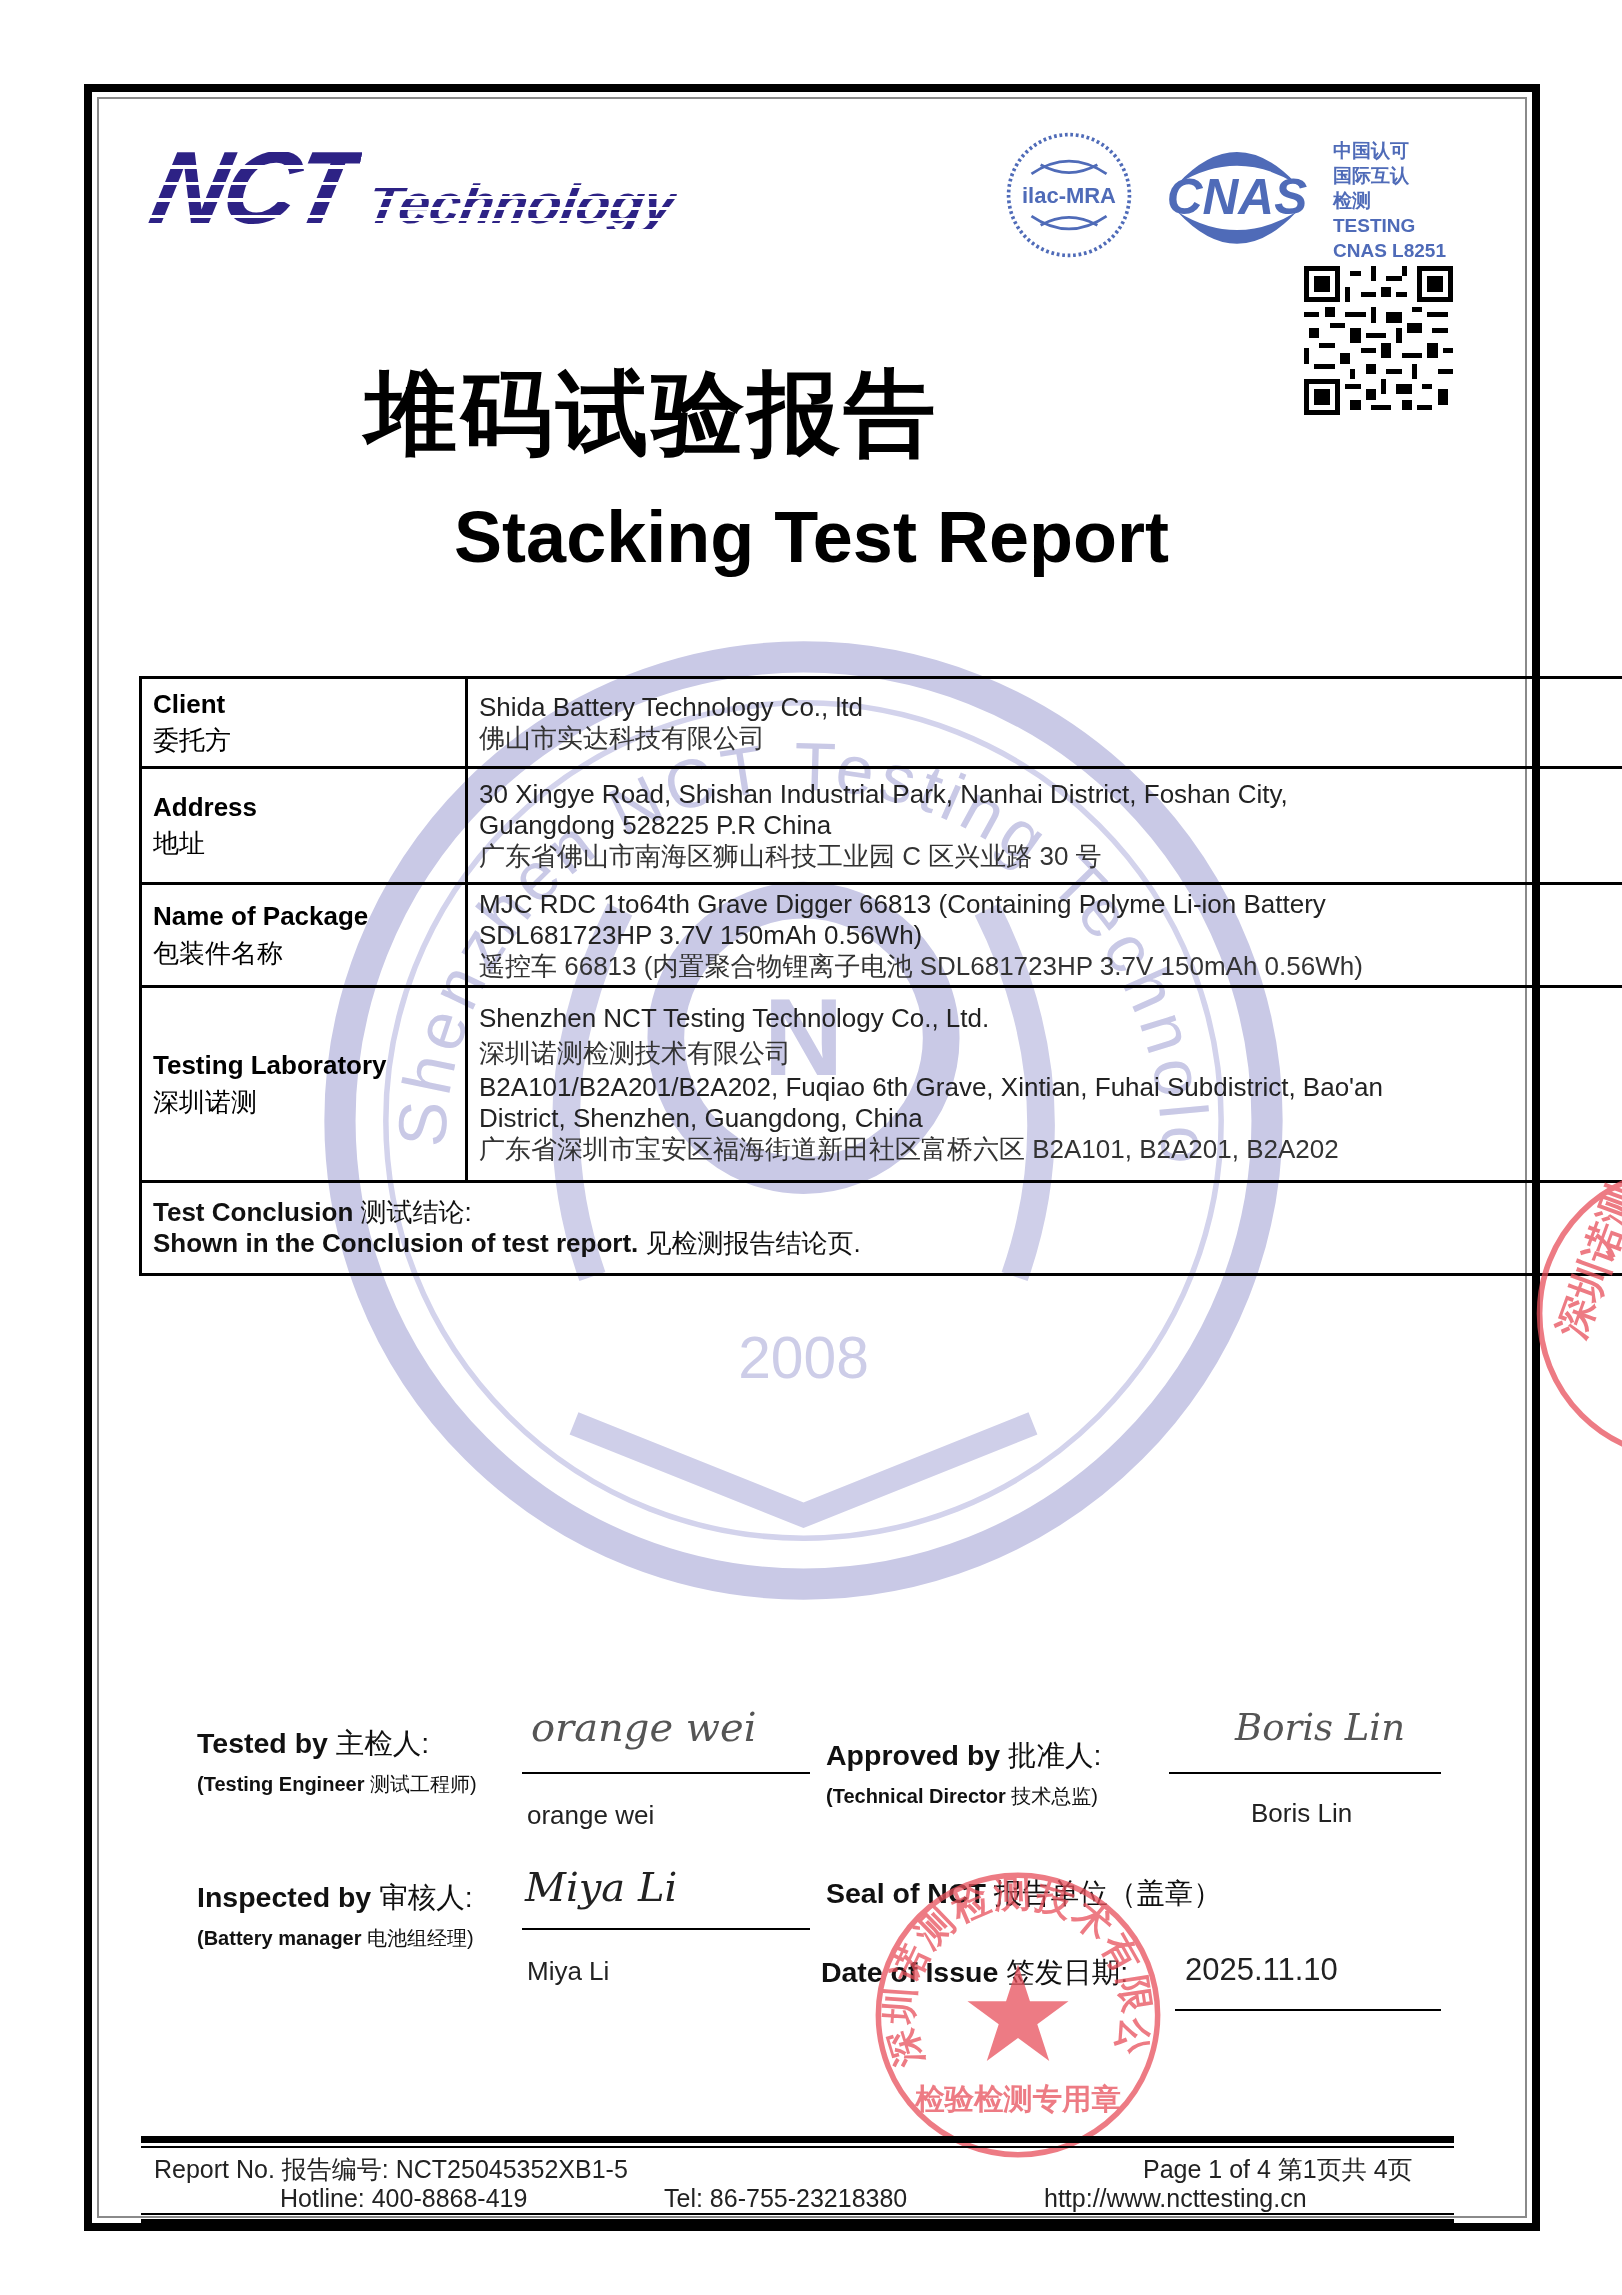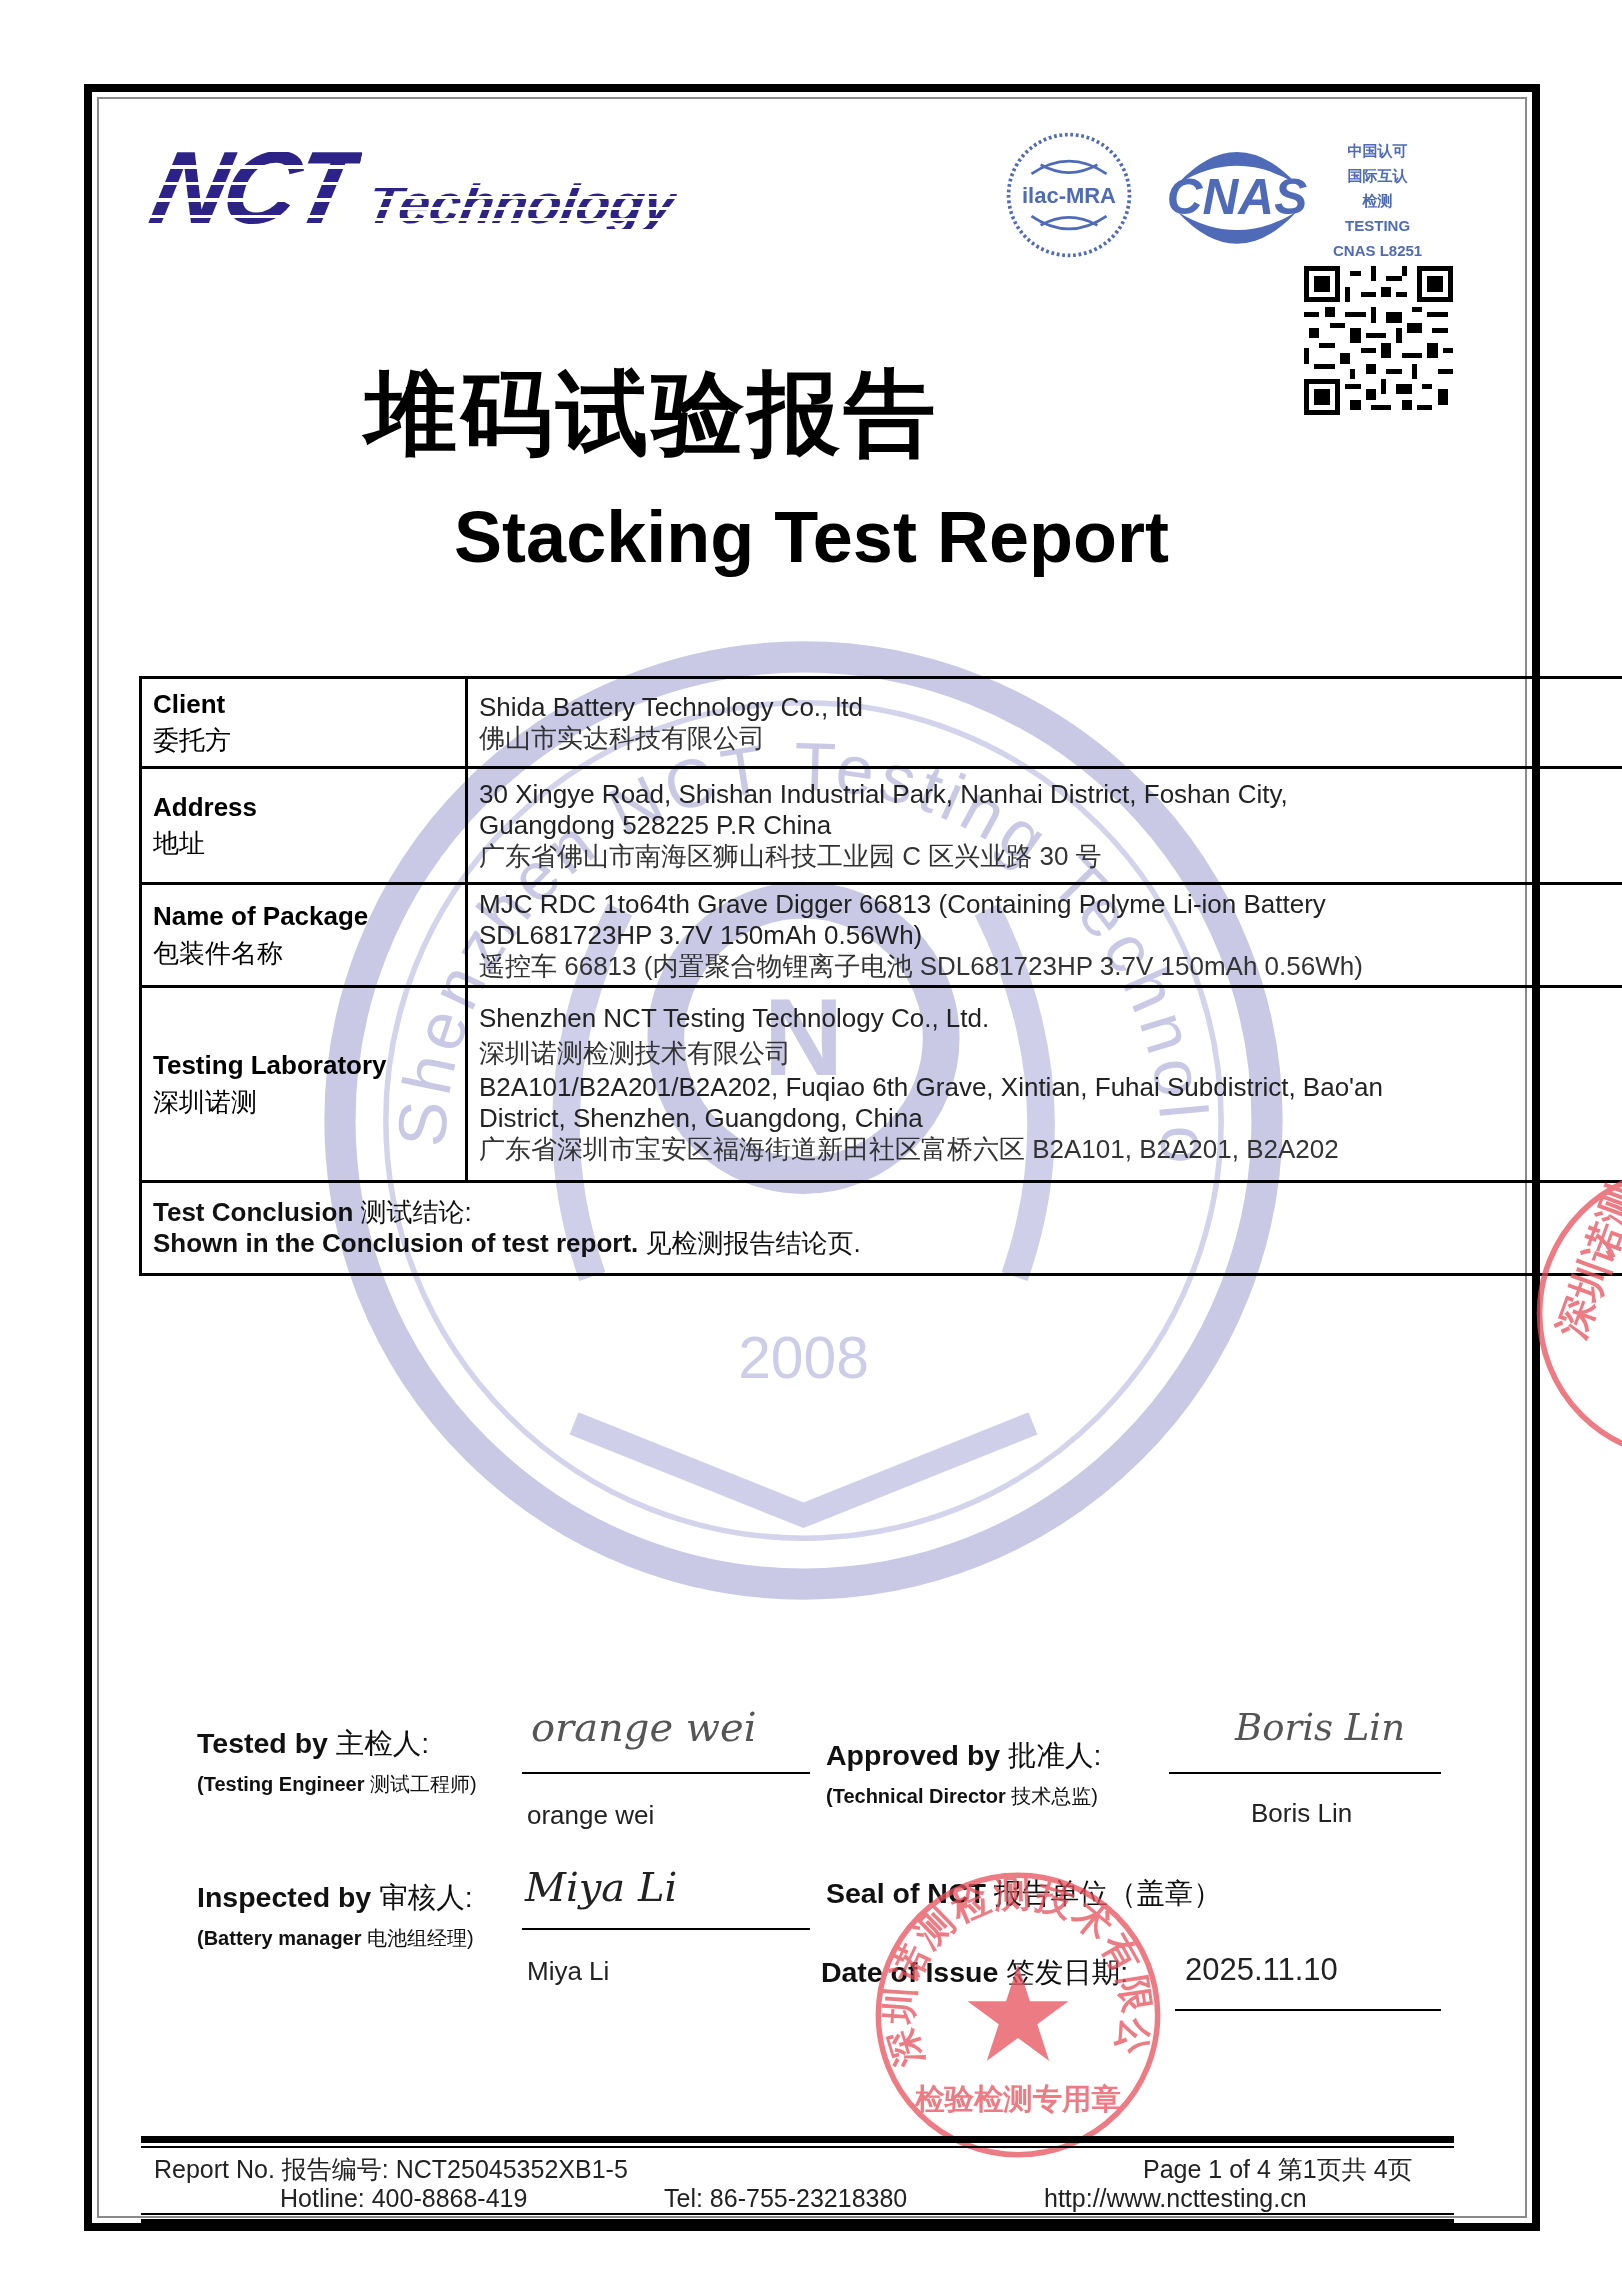--- a/index.html
+++ b/index.html
@@ -24,22 +24,22 @@
               -webkit-background-clip:text; background-clip:text; -webkit-text-fill-color:transparent; }
   .logo-tech { font-family:"Liberation Sans", sans-serif; font-style:italic; font-weight:bold;
                font-size:55px; line-height:1; color:#2d2285; margin-left:13px; margin-bottom:7.3px;
                transform:skewX(-10deg);
                background:repeating-linear-gradient(180deg,#2d2285 0 8.3px,#ffffff 8.3px 11px);
                -webkit-background-clip:text; background-clip:text; -webkit-text-fill-color:transparent; }
 
   
   .ilac { position:absolute; left:1004px; top:130px; width:130px; height:130px; }
   .cnas { position:absolute; left:1159px; top:138px; width:156px; height:118px; }
-  .cnas-text { position:absolute; left:1333px; top:138px; font-size:15px; line-height:25px;
-               font-weight:bold; color:#4f6bb8;text-align:center; }
+  .cnas-text { position:absolute; left:1333px; top:138px; font-size:19px; line-height:25px;
+               font-weight:bold; color:#4f6bb8; }
   .qr { position:absolute; left:1304px; top:266px; width:149px; height:149px; }
 
   
   .title-cn { position:absolute; left:0; width:1304px; top:358px; text-align:center;
               font-family:"DejaVu Serif", "Liberation Serif", serif; font-size:92px;
               font-weight:bold; letter-spacing:3.7px; line-height:110px; color:#000; }
   .title-en { position:absolute; left:0; width:1623px; top:482px; text-align:center;
               font-family:"Liberation Sans", sans-serif; font-size:72px; font-weight:bold;
               line-height:110px; color:#000; }
 

